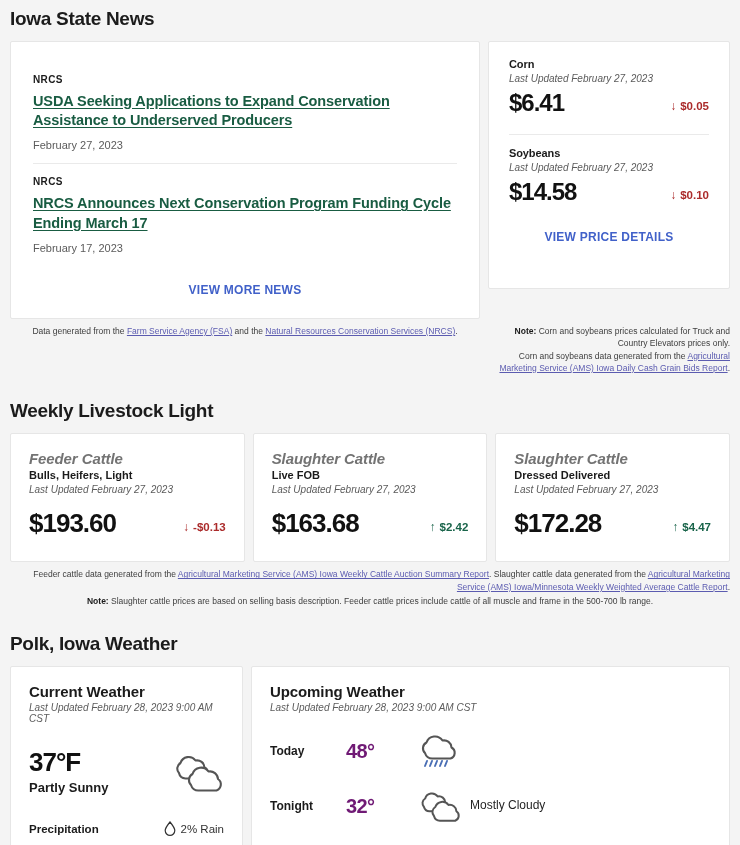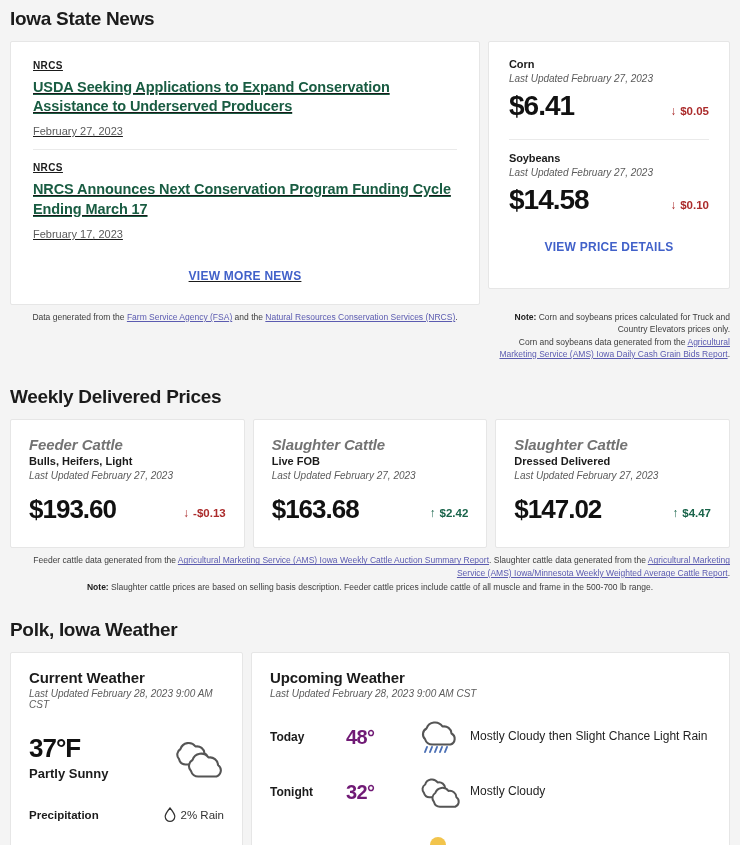--- a/index.html
+++ b/index.html
@@ -37,21 +37,21 @@
     gap: 8px;
     padding: 0 10px;
   }
   .col-news { width: 470px; flex: 0 0 470px; }
   .col-comm { width: 242px; flex: 0 0 242px; }
 
   .hdr-row { display: flex; gap: 8px; padding: 8px 10px 10px 10px; }
   .hdr-news { width: 470px; flex: 0 0 470px; }
   .hdr-comm { width: 242px; flex: 0 0 242px; }
 
-  .news-card { padding: 18px 22px 10px 22px; min-height: 248px; text-decoration: underline; }
+  .news-card { padding: 32px 22px 10px 22px; min-height: 248px; }
 
   .news-item { padding-bottom: 12px; }
   .news-divider {
     border: 0; border-top: 1px solid #eaeaea;
     margin: 0 0 12px 0;
   }
   .news-agency {
     font-size: 10px;
     font-weight: 700;
     letter-spacing: 0.4px;
@@ -100,21 +100,21 @@
     font-style: italic;
     color: #5b5b5b;
     margin-bottom: 4px;
   }
   .price-row {
     display: flex;
     align-items: flex-end;
     justify-content: space-between;
   }
   .price {
-    font-size: 28px;
+    font-size: 24px;
     font-weight: 700;
     letter-spacing: -1px;
     color: #111111;
     line-height: 1.25;
   }
   .delta {
     font-size: 11.5px;
     font-weight: 700;
     white-space: nowrap;
     padding-bottom: 5px;
@@ -317,21 +317,21 @@
     <div class="note-news note">
       <span>Data generated from the </span><a href="#">Farm Service Agency (FSA)</a><span> and the </span><a href="#">Natural Resources Conservation Services (NRCS)</a><span>.</span>
     </div>
     <div class="note-comm note">
       <b>Note:</b><span> Corn and soybeans prices calculated for Truck and Country Elevators prices only.</span><br>
       <span>Corn and soybeans data generated from the </span><a href="#">Agricultural Marketing Service (AMS) Iowa Daily Cash Grain Bids Report</a><span>.</span>
     </div>
   </div>
 
   <div style="padding: 26px 10px 10px 10px;">
-    <h2 class="section-title">Weekly Delivered Prices</h2>
+    <h2 class="section-title">Weekly Livestock Light</h2>
   </div>
 
   <div class="livestock-wrap">
     <div class="live-row">
 
       <div class="card live-card">
         <div class="live-name">Feeder Cattle</div>
         <div class="live-sub">Bulls, Heifers, Light</div>
         <div class="updated">Last Updated February 27, 2023</div>
         <div class="price-row" style="margin-top:12px;">
@@ -352,21 +352,21 @@
             <span class="arw">↑</span><span>$2.42</span>
           </div>
         </div>
       </div>
 
       <div class="card live-card">
         <div class="live-name">Slaughter Cattle</div>
         <div class="live-sub">Dressed Delivered</div>
         <div class="updated">Last Updated February 27, 2023</div>
         <div class="price-row" style="margin-top:12px;">
-          <div class="price live-price">$147.02</div>
+          <div class="price live-price">$172.28</div>
           <div class="delta up">
             <span class="arw">↑</span><span>$4.47</span>
           </div>
         </div>
       </div>
 
     </div>
   </div>
 
   <div class="note-live note">
@@ -425,21 +425,20 @@
               <path d="M9 20 a6.5 6.5 0 0 1 1.5 -10.5 a9 9 0 0 1 16 -2 a7.5 7.5 0 0 1 9 7 a6 6 0 0 1 -1 11 h-18 a7.5 7.5 0 0 1 -7.5 -5.5 z" fill="none" stroke="#555555" stroke-width="2.1" stroke-linejoin="round"></path>
               <g stroke="#4a6fb5" stroke-width="1.9" stroke-linecap="round">
                 <line x1="11" y1="28" x2="9" y2="33"></line>
                 <line x1="16" y1="28" x2="14" y2="33"></line>
                 <line x1="21" y1="28" x2="19" y2="33"></line>
                 <line x1="26" y1="28" x2="24" y2="33"></line>
                 <line x1="31" y1="28" x2="29" y2="33"></line>
               </g>
             </svg>
           </div>
-          <div class="fc-desc">Mostly Cloudy then Slight Chance Light Rain</div>
         </div>
 
         <div class="fc-row">
           <div class="fc-when">Tonight</div>
           <div class="fc-temp">32°</div>
           <div class="fc-icon">
             <svg width="48" height="34" viewBox="0 0 48 34">
               <path d="M10 18 a5.5 5.5 0 0 1 1.2 -8.5 a7 7 0 0 1 12.5 -2 a6.2 6.2 0 0 1 7.5 5.8 a5 5 0 0 1 -0.8 9 h-15 a5.8 5.8 0 0 1 -5.4 -4.3 z" fill="none" stroke="#555555" stroke-width="2" stroke-linejoin="round"></path>
               <path d="M20 27 a5.8 5.8 0 0 1 1.3 -9 a7.5 7.5 0 0 1 13.2 -2 a6.6 6.6 0 0 1 7.9 6.2 a5.4 5.4 0 0 1 -1.2 9.5 h-15 a6.2 6.2 0 0 1 -6.2 -4.7 z" fill="#ffffff" stroke="#555555" stroke-width="2" stroke-linejoin="round"></path>
             </svg>

